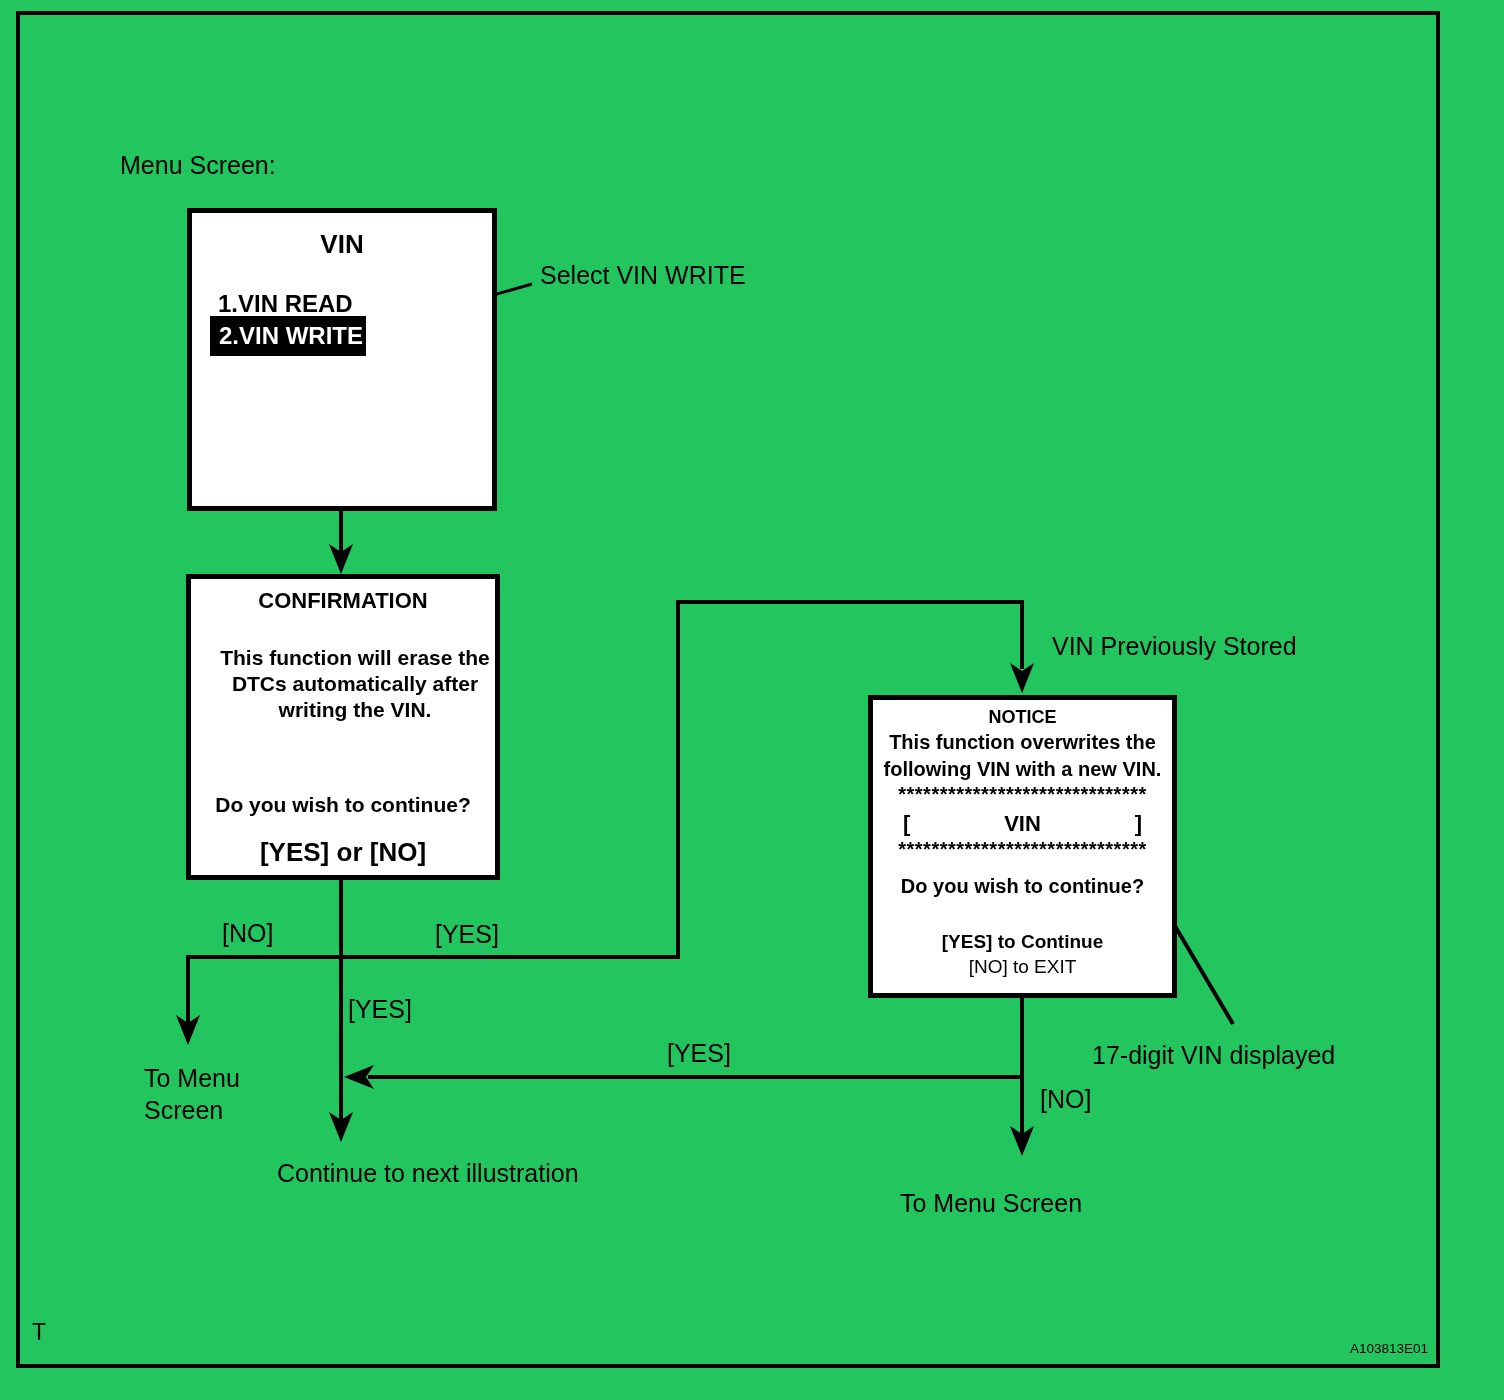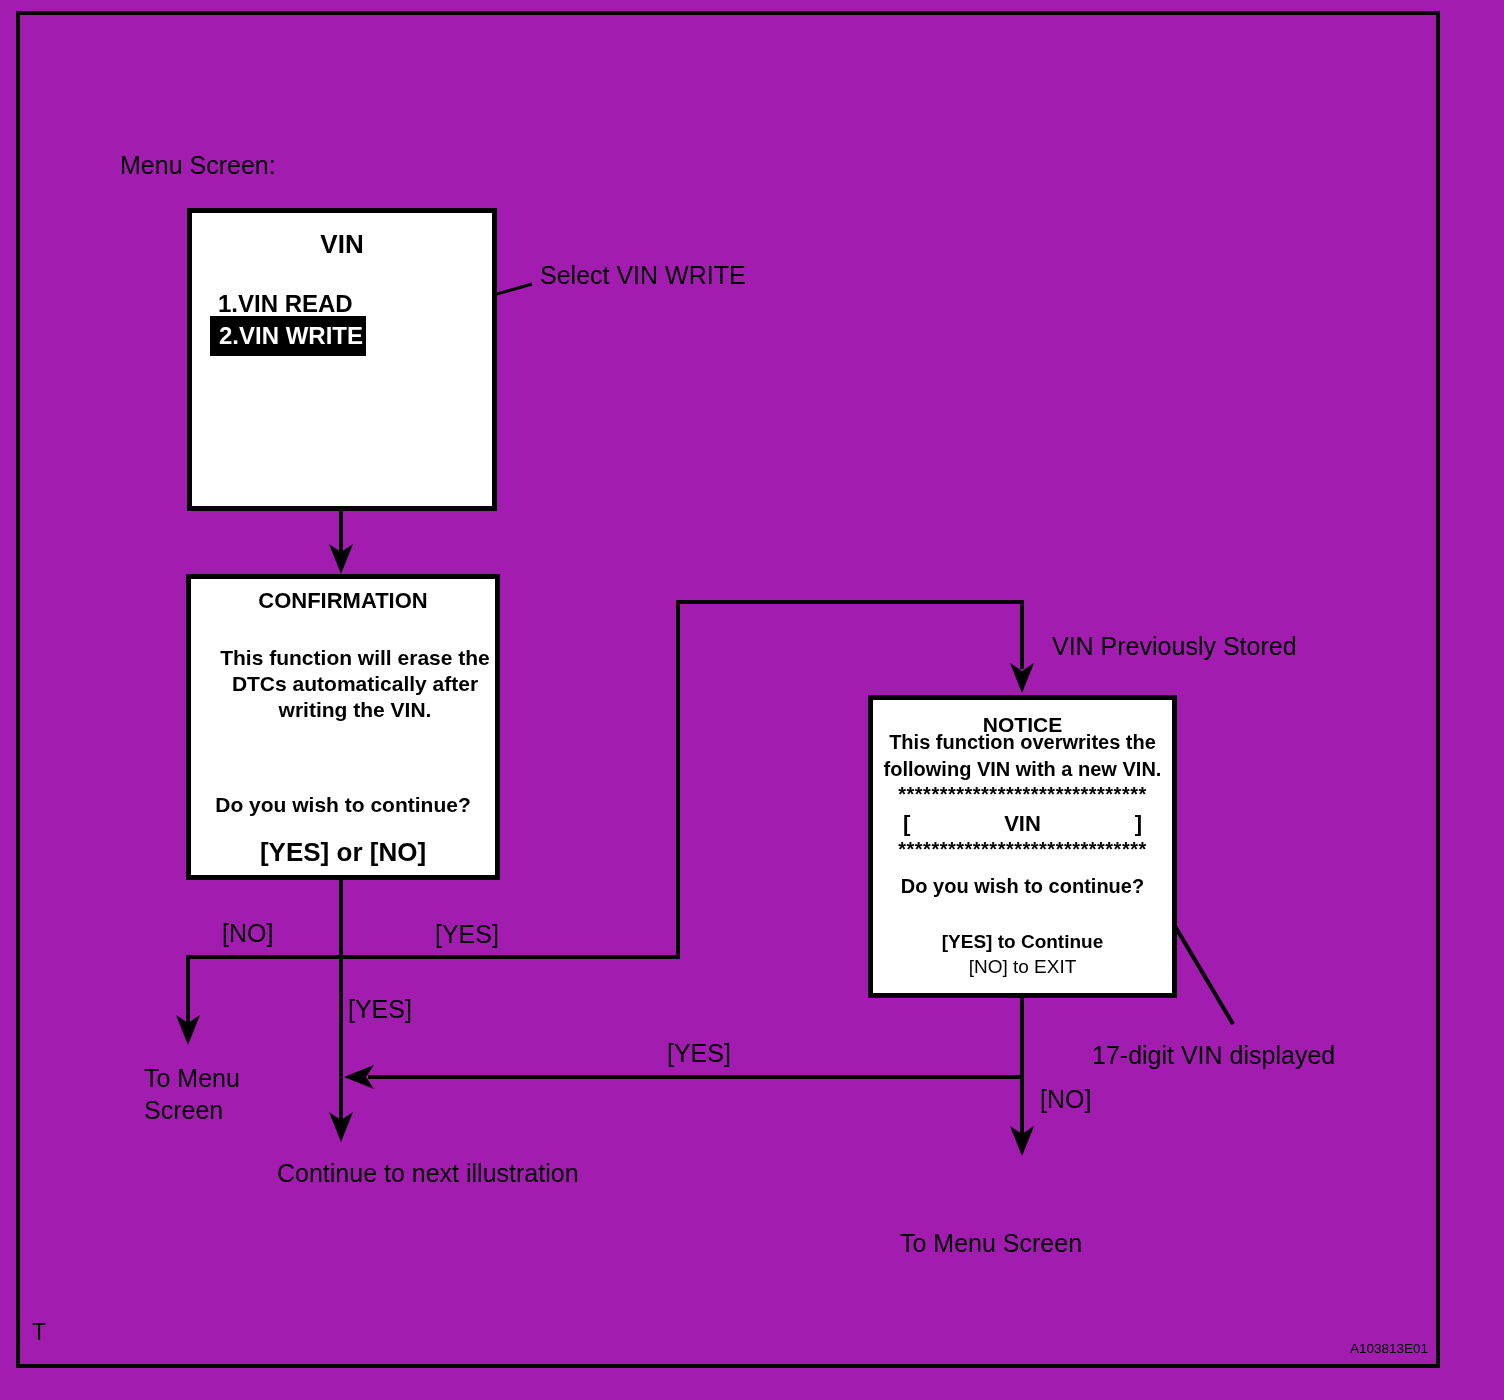--- a/index.html
+++ b/index.html
@@ -1,17 +1,17 @@
 <!DOCTYPE html>
 <html><head>
 <meta charset="utf-8">
 <style>
   html,body { margin:0; padding:0; background:#fff; }
   .canvas {
-    position:relative; width:1504px; height:1400px; background:#a21caf;
+    position:relative; width:1504px; height:1400px; background:#22c55e;
     font-family:"Liberation Sans", sans-serif; color:#000;
     overflow:hidden;
   }
   .outer-border {
     position:absolute; left:16px; top:11px; width:1424px; height:1357px;
     border:4px solid #000; box-sizing:border-box;
   }
   svg.connectors { position:absolute; left:0; top:0; width:1504px; height:1400px; }
 
   
@@ -34,21 +34,21 @@
     box-sizing:border-box;
   }
 
   .conf-box { left:186px; top:574px; width:314px; height:306px; }
   .conf-title { top:9px;  font-size:22px; font-weight:bold; }
   .conf-body  { top:66px; font-size:21px; font-weight:bold; line-height:26px;margin-left:24px; }
   .conf-question { top:214px; font-size:21px; font-weight:bold; }
   .conf-options  { top:258px; font-size:26px; font-weight:bold; }
 
   .notice-box { left:868px; top:695px; width:309px; height:303px; }
-  .notice-title { top:13px;  font-size:21px; font-weight:bold; }
+  .notice-title { top:7px;  font-size:18px; font-weight:bold; }
   .notice-body  { top:29px; font-size:20px; font-weight:bold; line-height:27px; }
   .stars { font-size:20px; font-weight:bold; letter-spacing:0.5px; overflow:hidden; left:6px; right:6px; text-align:center; line-height:20px; }
   .stars.top    { top:84px; }
   .stars.bottom { top:139px; }
   .vin-row {
     top:109px; left:0; right:0; height:30px;
     display:flex; justify-content:space-between; align-items:center;
     padding:0 30px; font-size:22px; font-weight:bold;
   }
   .vin-row span { position:static; }
@@ -136,18 +136,18 @@
   <div class="label" style="left:667px; top:1039px;">[YES]</div>
   <div class="label" style="left:1040px; top:1085px;">[NO]</div>
 
   <div class="label" style="left:1092px; top:1041px;">17-digit VIN displayed</div>
 
   <div class="label" style="left:144px; top:1062px; line-height:32px;">
     <span style="display:block;">To Menu</span>
     <span style="display:block;">Screen</span>
   </div>
   <div class="label" style="left:277px; top:1159px;">Continue to next illustration</div>
-  <div class="label" style="left:900px; top:1189px;margin-top:40px;">To Menu Screen</div>
+  <div class="label" style="left:900px; top:1189px;">To Menu Screen</div>
 
   <div class="label t" style="left:32px; top:1319px;">T</div>
   <div class="label small" style="left:1350px; top:1341px;">A103813E01</div>
 
 </div>
 
 </body></html>

